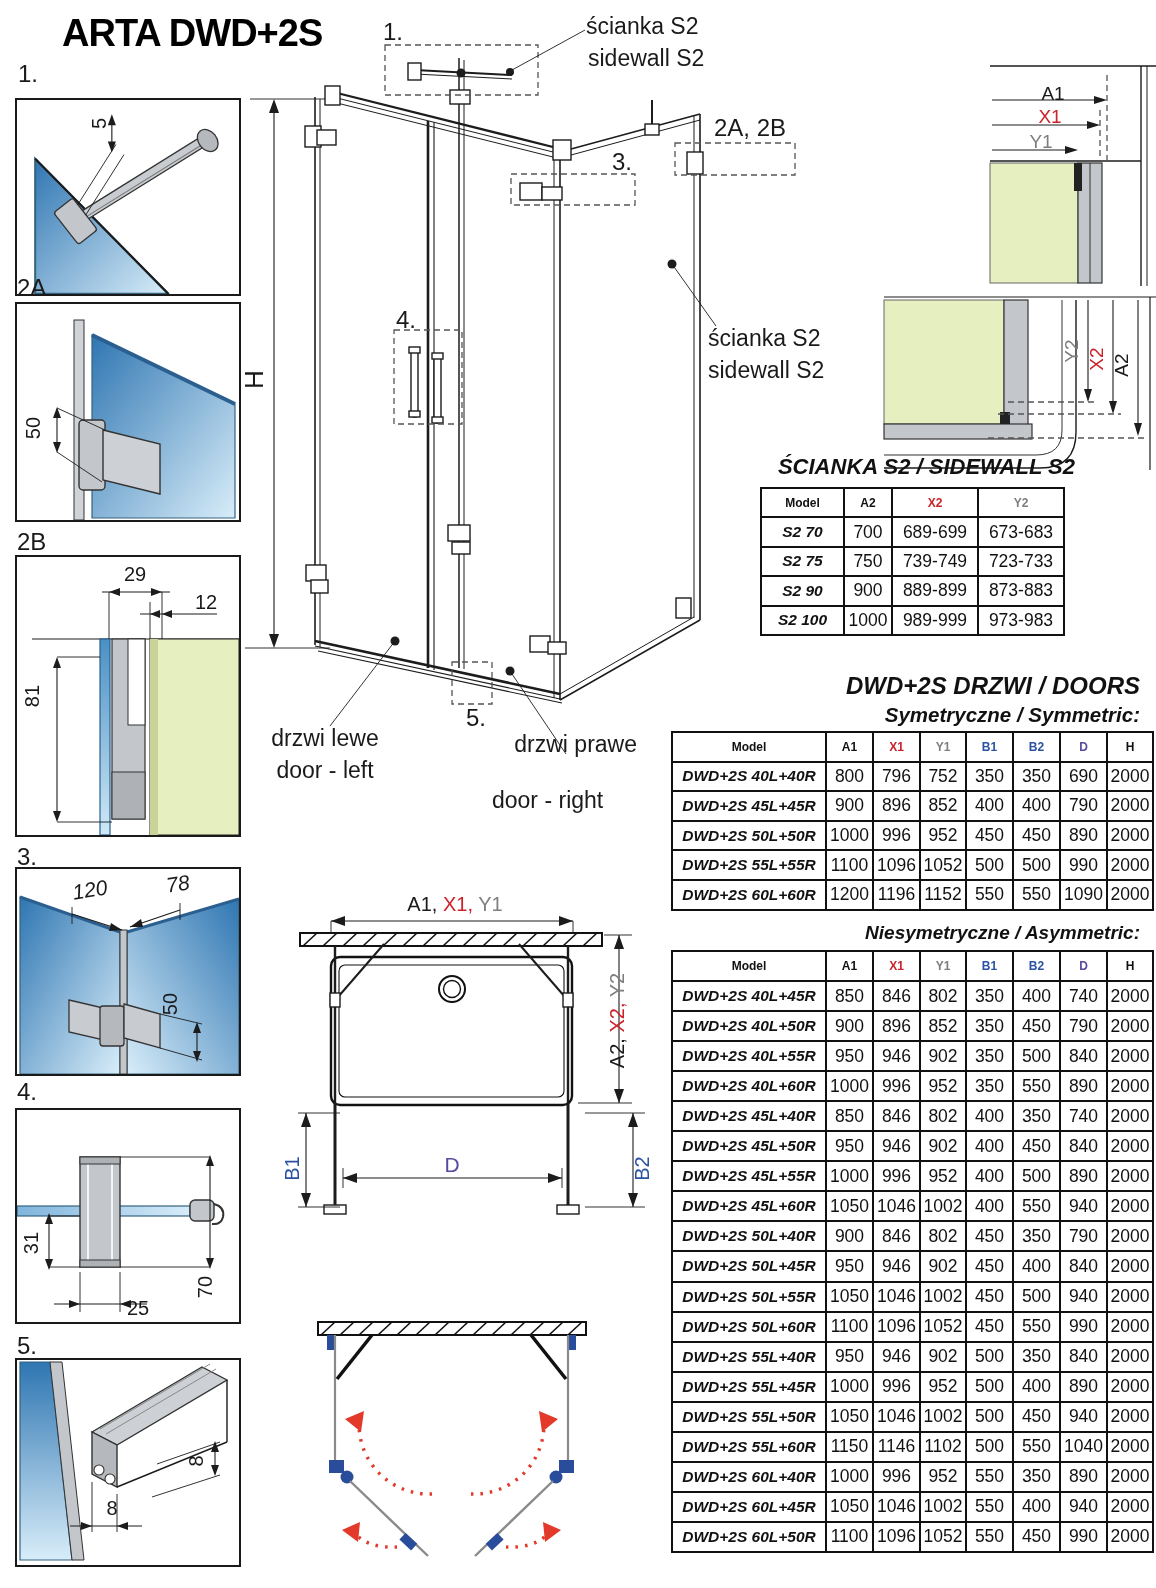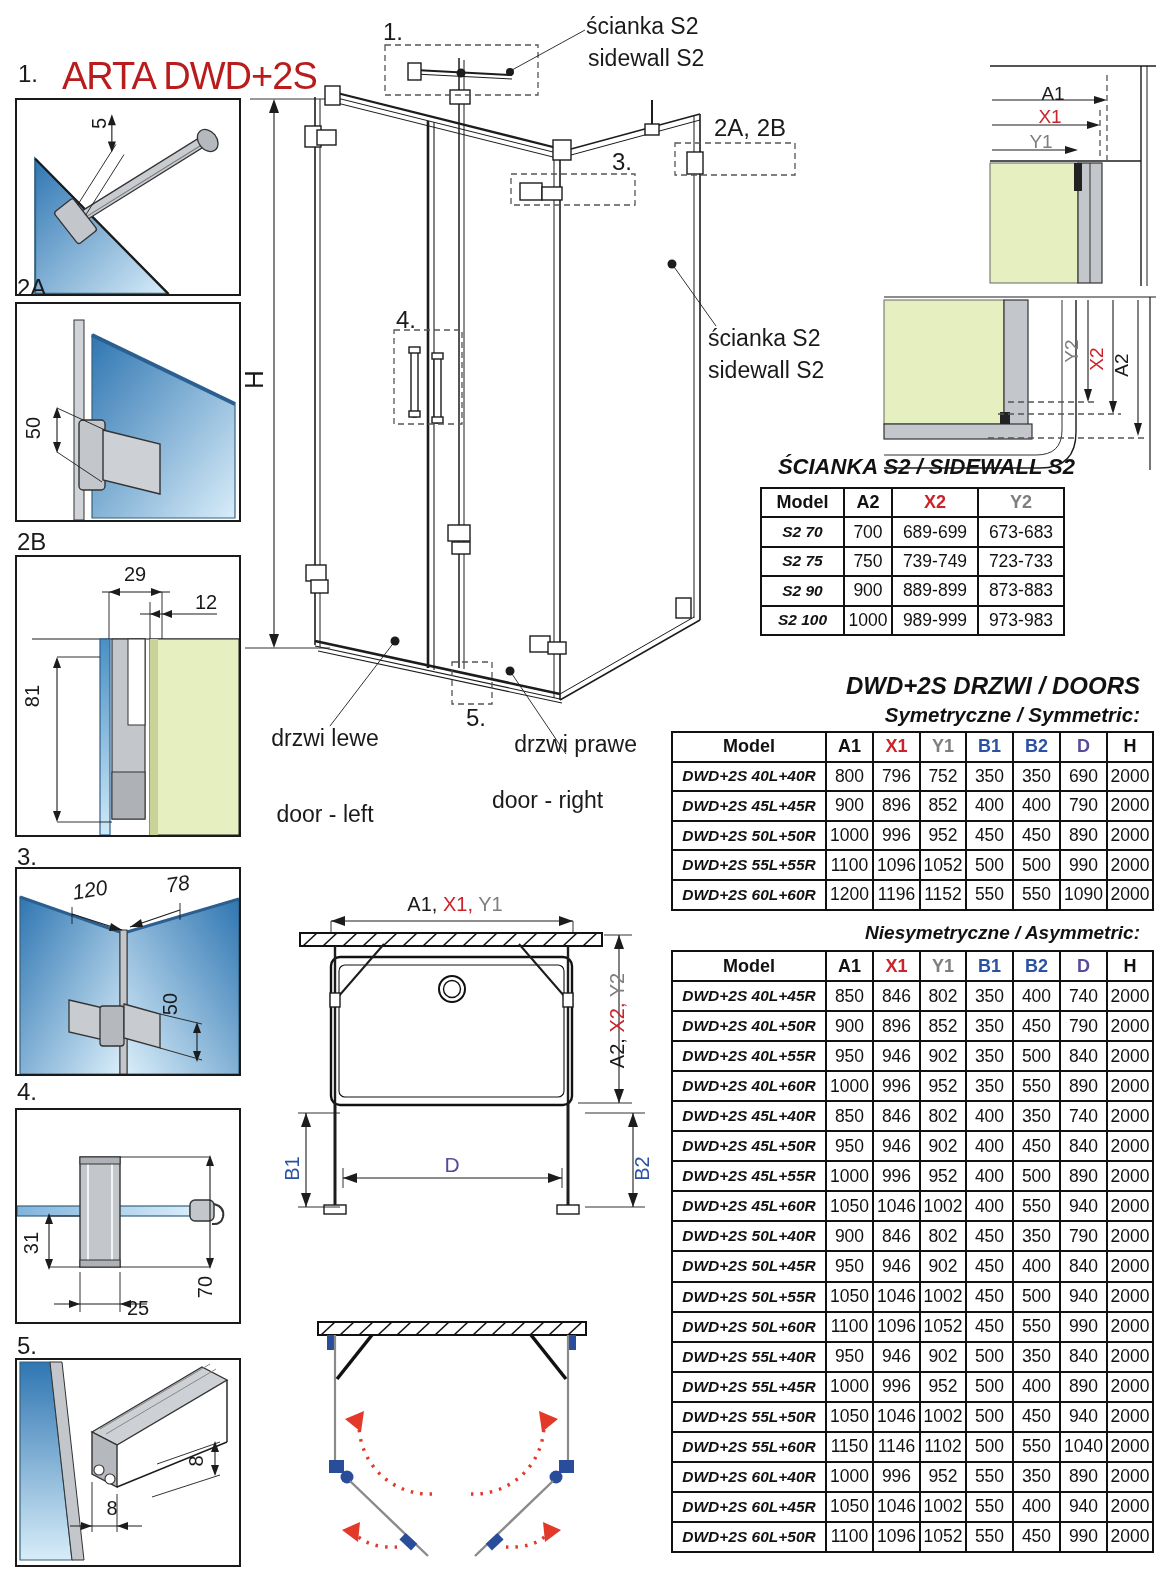--- a/index.html
+++ b/index.html
@@ -1,32 +1,32 @@
 <!DOCTYPE html>
 <html><head>
 <meta charset="utf-8">
 <style>
   html,body{margin:0;padding:0;background:#ffffff;}
   body{font-family:"Liberation Sans",sans-serif;color:#111;}
   #page{position:relative;width:1156px;height:1588px;background:#fff;overflow:hidden;}
   .abs{position:absolute;}
-  .page-title{font-size:38px;font-weight:400;letter-spacing:-1px;color:#b91c1c;margin-top:43px;}
+  .page-title{font-size:38px;font-weight:700;letter-spacing:-1px;color:#000000;}
   .detail-box{position:absolute;border:2px solid #1a1a1a;background:#fff;}
   .detail-box svg{display:block;width:100%;height:100%;}
   .callout{font-size:24px;color:#1a1a1a;}
   .lbl{font-size:23px;color:#1a1a1a;line-height:1.05;}
   .dim-label{font-size:20px;color:#1a1a1a;text-align:center;}
   .rot{transform:rotate(-90deg);transform-origin:center center;}
   .slant{transform:rotate(-9deg);font-style:italic;}
   .red{color:#cc2229;} .gray{color:#7e7e7e;} .blue{color:#2b52a2;} .purple{color:#584a9e;}
   .tbl-title{font-weight:bold;font-style:italic;text-align:right;color:#111;}
   table.dim-table{border-collapse:collapse;table-layout:fixed;background:#fff;}
   table.dim-table th,table.dim-table td{border:2px solid #111;text-align:center;vertical-align:middle;
       padding:0;white-space:nowrap;overflow:hidden;font-size:17.5px;}
-  table.dim-table th{font-weight:bold;font-size:18px;margin-top:32px;}
+  table.dim-table th{font-weight:bold;font-size:12px;margin-top:32px;}
   table.dim-table td.model{font-weight:bold;font-style:italic;font-size:15.5px;}
   table.s2-table{width:297px;} table.s2-table tr{height:29.4px;}
   table.s2-table th:nth-child(1),table.s2-table td:nth-child(1){width:81px;}
   table.s2-table th:nth-child(2),table.s2-table td:nth-child(2){width:46px;}
   table.s2-table th:nth-child(3),table.s2-table td:nth-child(3){width:84px;}
   table.s2-table th:nth-child(4),table.s2-table td:nth-child(4){width:84px;}
   table.doors-t{width:468px;}
   table.sym-table tr{height:29.6px;} table.asym-table tr{height:30.05px;}
   table.doors-t th:nth-child(1),table.doors-t td:nth-child(1){width:152px;}
   table.doors-t th:nth-child(2),table.doors-t td:nth-child(2){width:45px;}
@@ -332,21 +332,21 @@
   <div class="abs lbl" style="left:586px;top:14px;">ścianka S2</div>
   <div class="abs lbl" style="left:588px;top:46px;">sidewall S2</div>
   <div class="abs callout" style="left:714px;top:114px;">2A, 2B</div>
   <div class="abs callout" style="left:612px;top:148px;">3.</div>
   <div class="abs callout" style="left:396px;top:306px;">4.</div>
   <div class="abs callout" style="left:466px;top:704px;">5.</div>
   <div class="abs lbl" style="left:708px;top:326px;">ścianka S2</div>
   <div class="abs lbl" style="left:708px;top:358px;">sidewall S2</div>
   <div class="abs lbl rot" style="left:238px;top:360px;width:32px;height:26px;font-size:26px;">H</div>
   <div class="abs lbl" style="left:260px;top:726px;width:130px;text-align:center;">drzwi lewe</div>
-  <div class="abs lbl" style="left:260px;top:758px;width:130px;text-align:center;margin-top:44px;">door - left</div>
+  <div class="abs lbl" style="left:260px;top:758px;width:130px;text-align:center;">door - left</div>
   <div class="abs lbl" style="left:492px;top:732px;width:145px;text-align:right;">drzwi prawe</div>
   <div class="abs lbl" style="left:492px;top:788px;width:145px;">door - right</div>
 
   <svg class="abs" style="left:950px;top:58px;" width="206" height="232" viewBox="950 58 206 232">
     <line x1="990" y1="66" x2="1156" y2="66" class="ln" stroke-width="1.4"></line>
     <line x1="1141" y1="66" x2="1141" y2="286" class="ln" stroke-width="1.4"></line>
     <line x1="1147" y1="66" x2="1147" y2="286" class="ln" stroke-width="1"></line>
     <line x1="990" y1="161" x2="1141" y2="161" class="ln" stroke-width="1.4"></line>
     <rect x="990" y="163" width="88" height="120" fill="#e6efbf" stroke="#666" stroke-width="1"></rect>
     <rect x="1078" y="163" width="24" height="120" fill="#c3c7cb" stroke="#333" stroke-width="1.2"></rect>

